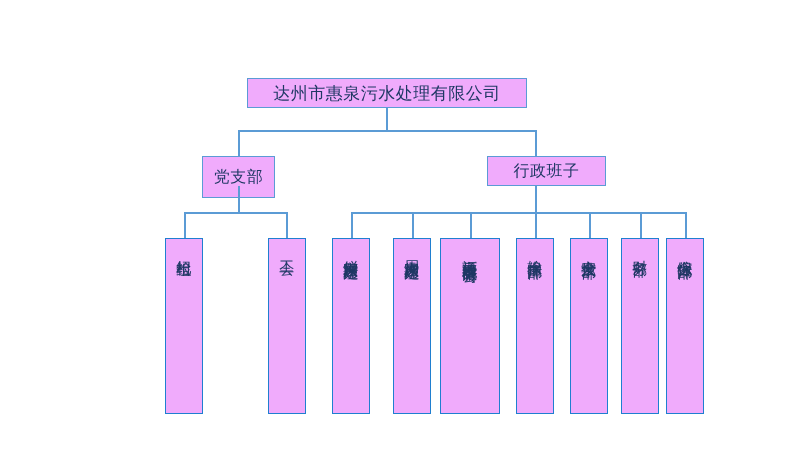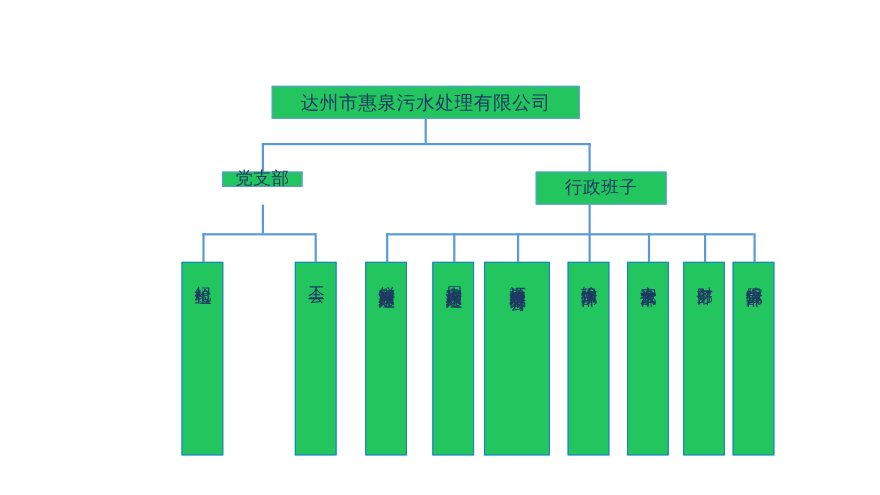--- a/index.html
+++ b/index.html
@@ -8,21 +8,21 @@
     background:#ffffff;
     font-family:"Liberation Sans","DejaVu Sans",sans-serif;
     overflow:hidden;
   }
   #chart{position:relative;width:800px;height:450px;}
 
   
   .node{
     position:absolute;
     box-sizing:border-box;
-    background:#22c55e;
+    background:#f0abfc;
     color:#1F3864;
     display:flex;
     justify-content:center;
   }
   .node.lvl1,.node.lvl2{
     border:1.6px solid #5B9BD5;
     align-items:center;
   }
   .node.lvl3{
     border:1.8px solid #1F7FD0;
@@ -59,21 +59,21 @@
 
   <div class="node lvl1" style="left:247px;top:78px;width:280px;height:30px;">
     <span class="label">达州市惠泉污水处理有限公司</span>
   </div>
 
   <div class="conn v" style="left:386px;top:108px;height:22px;"></div>
   <div class="conn h" style="left:238px;top:130px;width:299px;"></div>
   <div class="conn v" style="left:238px;top:130px;height:26px;"></div>
   <div class="conn v" style="left:535px;top:130px;height:26px;"></div>
 
-  <div class="node lvl2" style="left:202px;top:156px;width:73px;height:14px;">
+  <div class="node lvl2" style="left:202px;top:156px;width:73px;height:42px;">
     <span class="label">党支部</span>
   </div>
 
   <div class="node lvl2" style="left:487px;top:156px;width:119px;height:30px;">
     <span class="label">行政班子</span>
   </div>
 
   <div class="conn v" style="left:238px;top:186px;height:26px;"></div>
   <div class="conn h" style="left:184px;top:212px;width:103px;"></div>
   <div class="conn v" style="left:184px;top:212px;height:26px;"></div>

